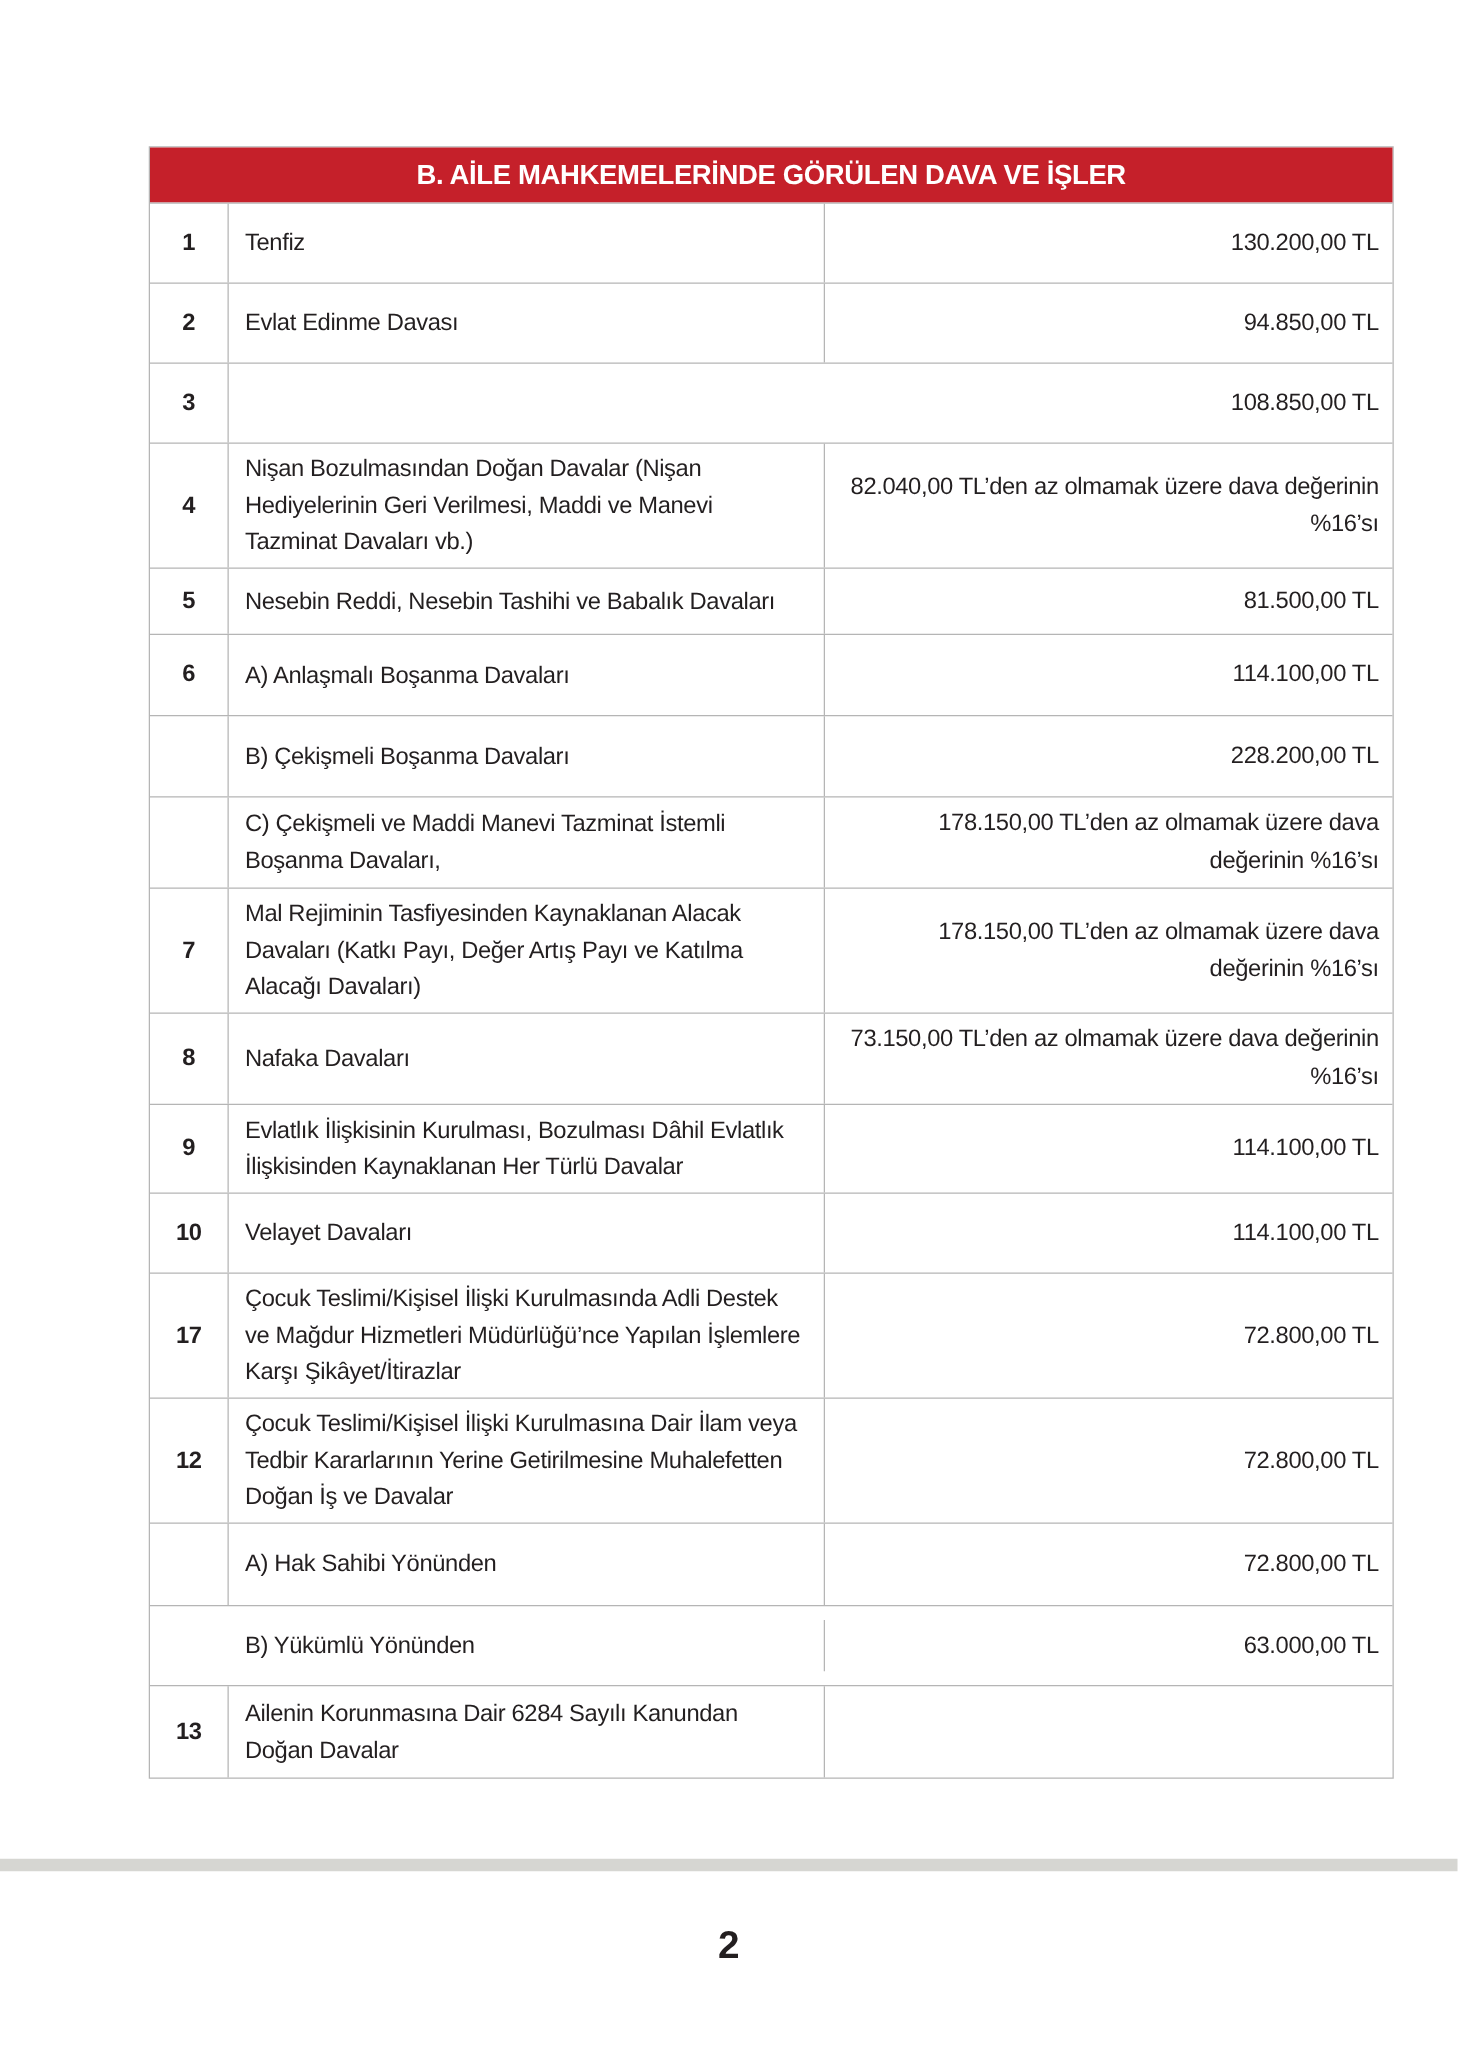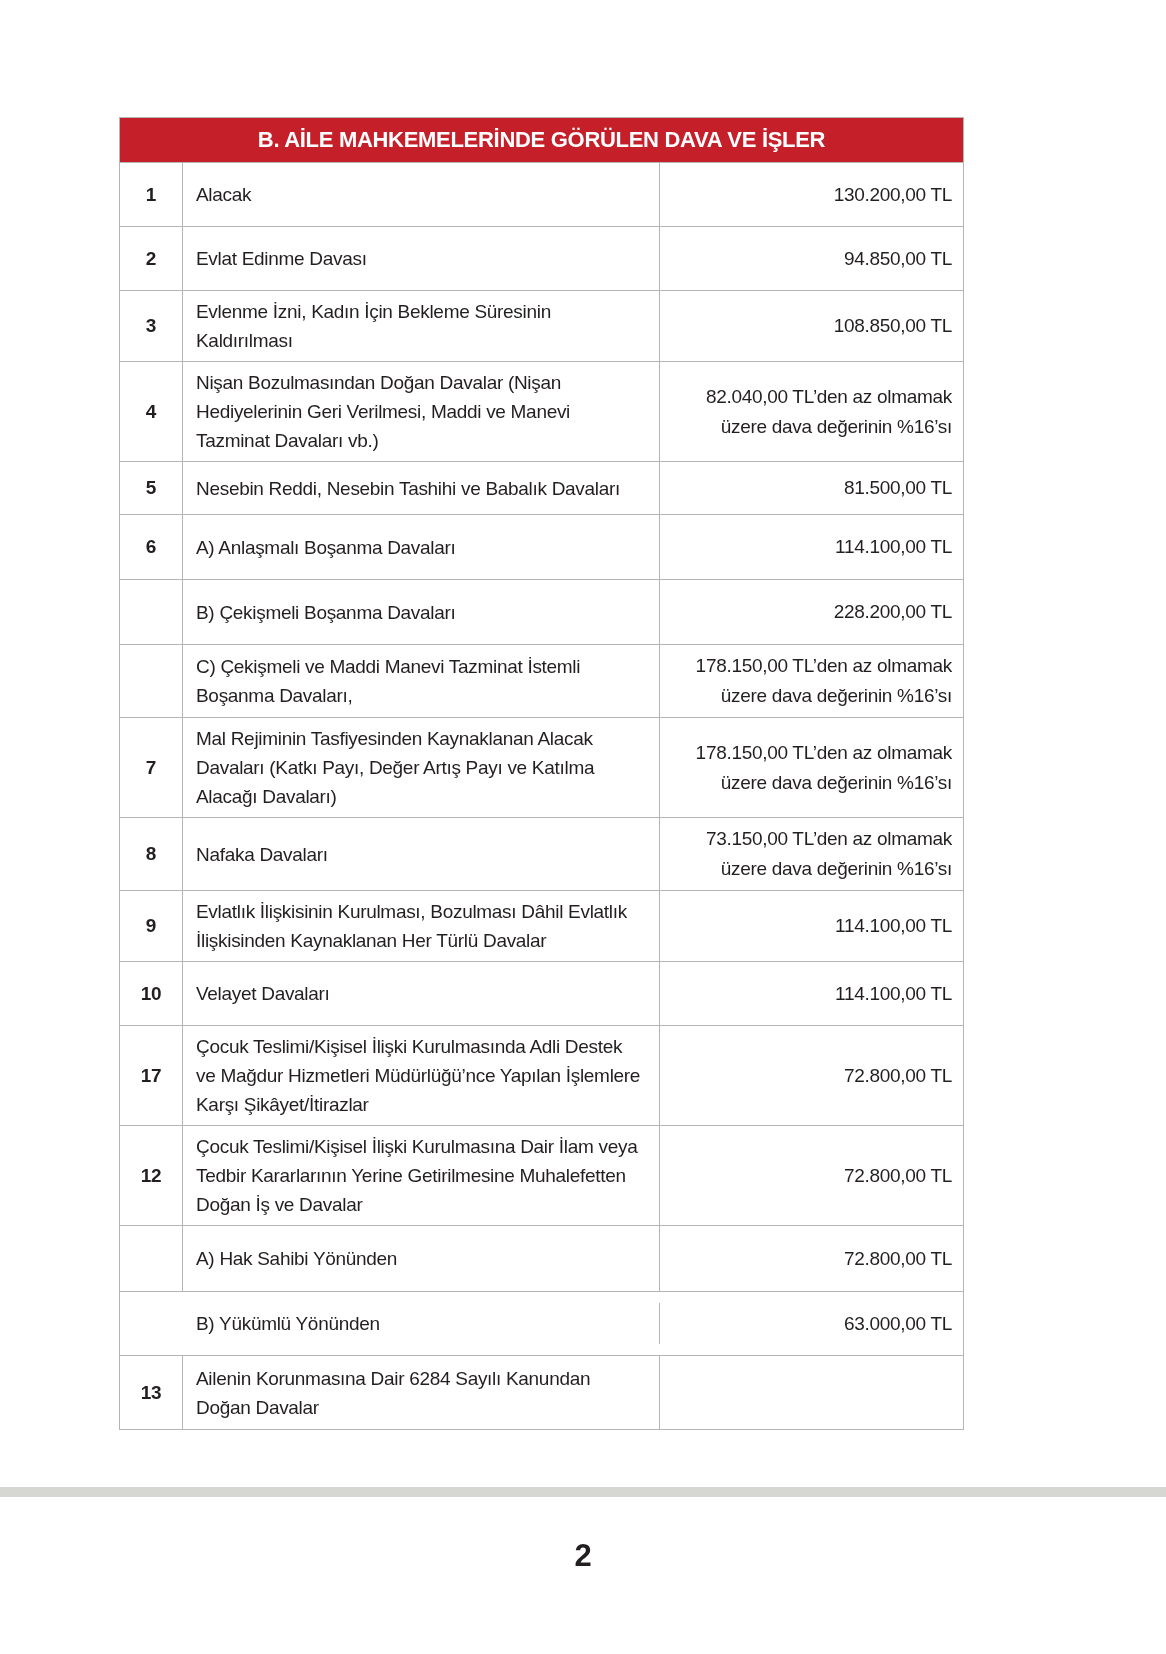--- a/index.html
+++ b/index.html
@@ -7,21 +7,21 @@
     width:1166px;height:1654px;
     background:#ffffff;
     font-family:"Liberation Sans", sans-serif;
     color:#231f20;
     position:relative;
     letter-spacing:-0.3px;
   }
   .doc-table{
     position:absolute;
     left:119px; top:117px;
-    width:845px;
+    width:996px;
     border:1px solid #b5b5b5;
     box-sizing:border-box;
     background:#ffffff;
   }
   .table-header{
     height:44px;
     display:flex;align-items:center;justify-content:center;
     font-weight:bold;
     font-size:22px;
     color:#ffffff;
@@ -78,33 +78,32 @@
   }
 </style>
 </head>
 <body>
 
 <div class="doc-table">
   <div class="table-header" style="background: rgb(197, 32, 42); color: rgb(255, 255, 255);">B. AİLE MAHKEMELERİNDE GÖRÜLEN DAVA VE İŞLER</div>
   <div id="table-body">
   <div class="trow" style="min-height: 64px;">
     <div class="cell cell-no">1</div>
-    <div class="cell cell-desc">Alacak</div>
+    <div class="cell cell-desc">Tenfiz</div>
     <div class="cell cell-fee">130.200,00 TL</div>
   </div>
 
   <div class="trow" style="min-height: 64px;">
     <div class="cell cell-no">2</div>
     <div class="cell cell-desc">Evlat Edinme Davası</div>
     <div class="cell cell-fee">94.850,00 TL</div>
   </div>
 
   <div class="trow" style="min-height: 64px;">
     <div class="cell cell-no">3</div>
-    <div class="cell cell-desc">Evlenme İzni, Kadın İçin Bekleme Süresinin Kaldırılması</div>
     <div class="cell cell-fee">108.850,00 TL</div>
   </div>
 
   <div class="trow" style="min-height: 72px;">
     <div class="cell cell-no">4</div>
     <div class="cell cell-desc">Nişan Bozulmasından Doğan Davalar (Nişan Hediyelerinin Geri Verilmesi, Maddi ve Manevi Tazminat Davaları vb.)</div>
     <div class="cell cell-fee">82.040,00 TL’den az olmamak üzere dava değerinin %16’sı</div>
   </div>
 
   <div class="trow" style="min-height: 53px;">

